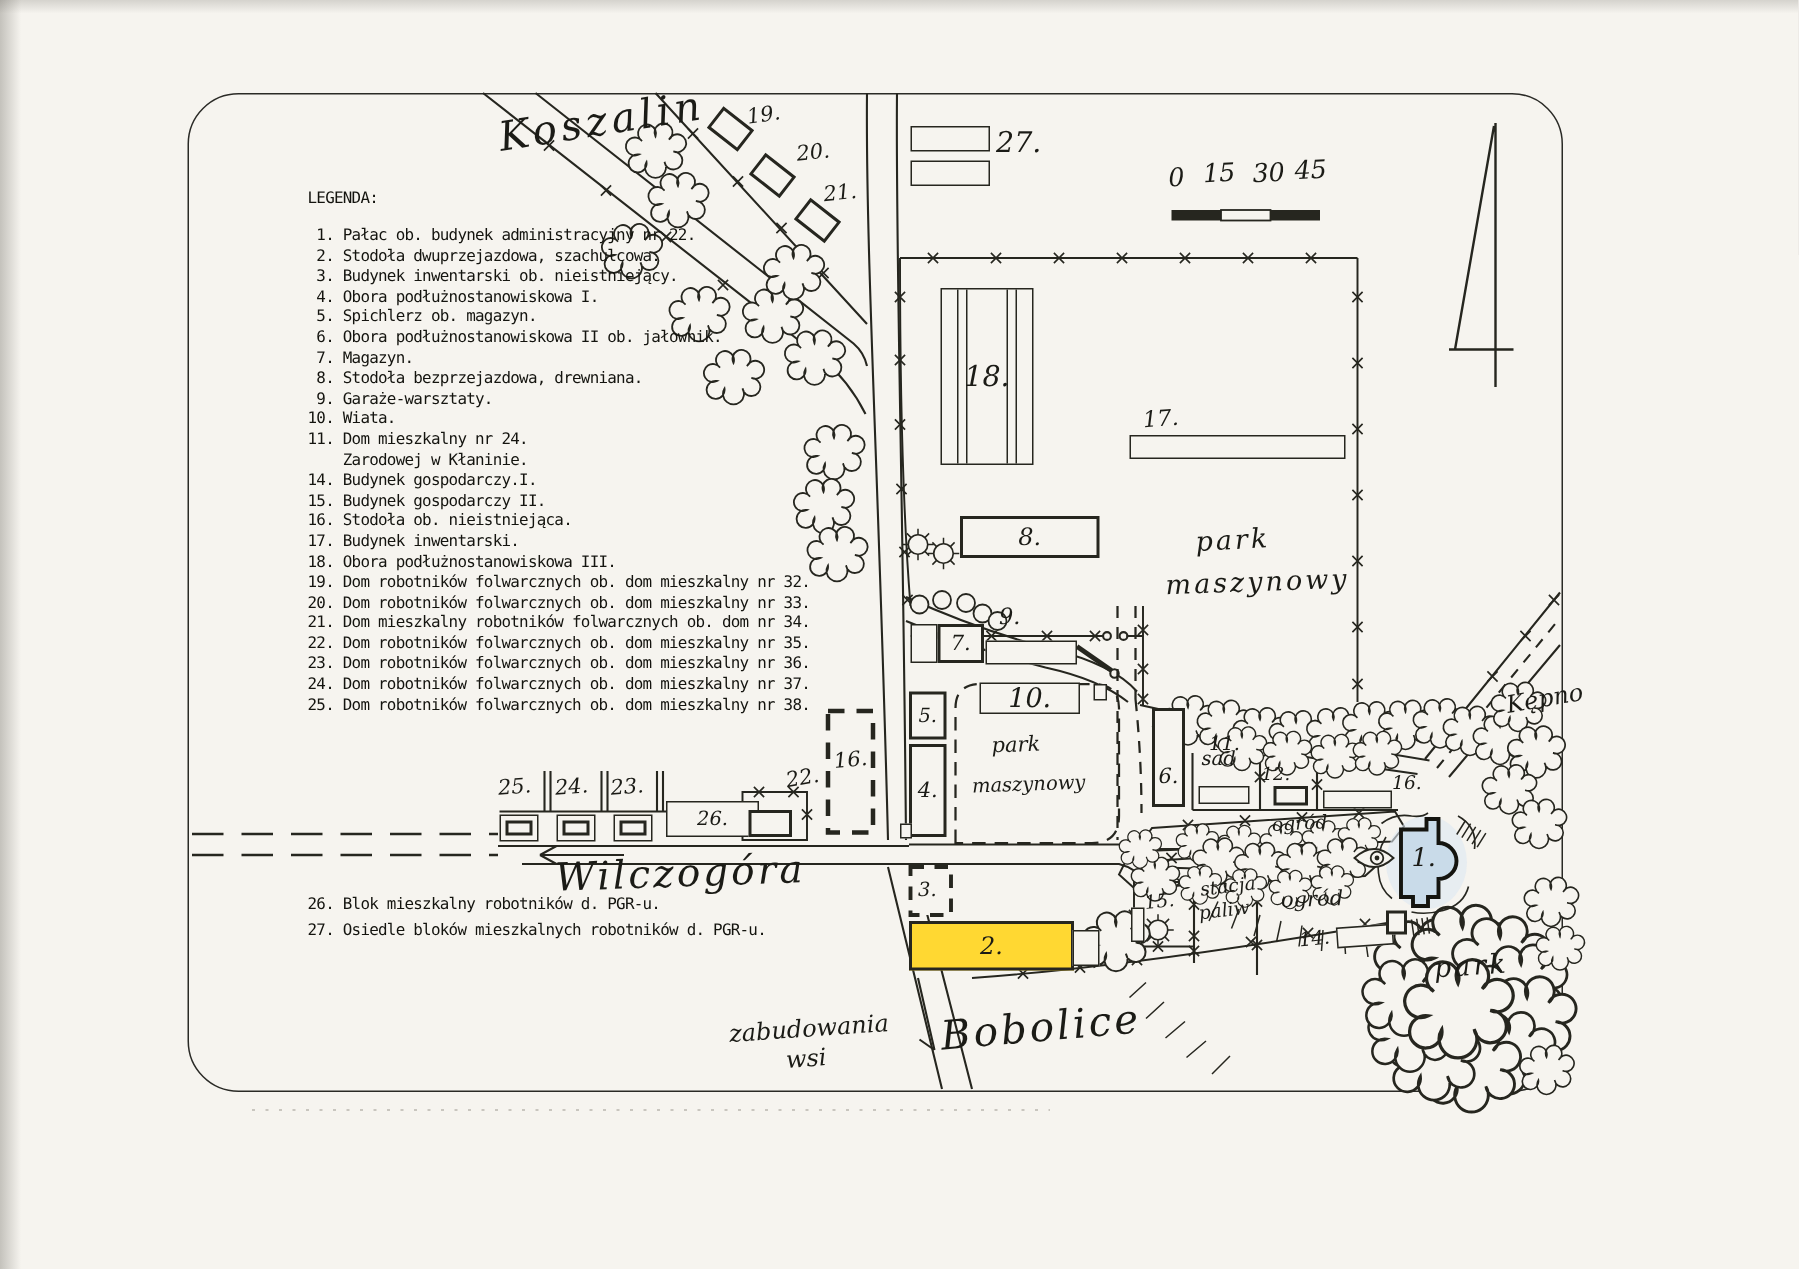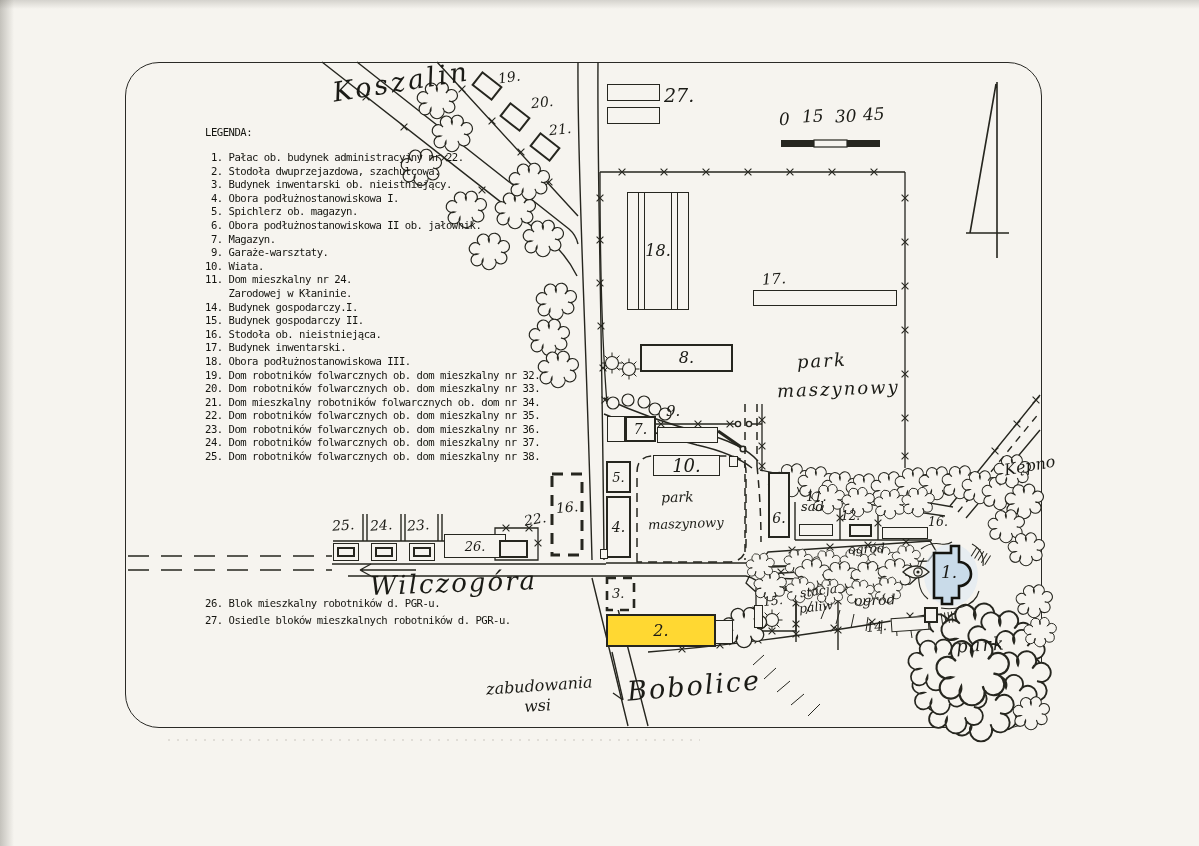--- a/index.html
+++ b/index.html
@@ -275,20 +275,21 @@
   <div class="legend">
     <div class="legend-title">LEGENDA:</div>
     <ul>
       <li> 1. Pałac ob. budynek administracyjny nr 22.</li>
       <li> 2. Stodoła dwuprzejazdowa, szachulcowa.</li>
       <li> 3. Budynek inwentarski ob. nieistniejący.</li>
       <li> 4. Obora podłużnostanowiskowa I.</li>
       <li> 5. Spichlerz ob. magazyn.</li>
       <li> 6. Obora podłużnostanowiskowa II ob. jałownik.</li>
       <li> 7. Magazyn.</li>
+      <li> 8. Stodoła bezprzejazdowa, drewniana.</li>
       <li> 9. Garaże-warsztaty.</li>
       <li>10. Wiata.</li>
       <li>11. Dom mieszkalny nr 24.</li>
       <li>    Zarodowej w Kłaninie.</li>
       <li>14. Budynek gospodarczy.I.</li>
       <li>15. Budynek gospodarczy II.</li>
       <li>16. Stodoła ob. nieistniejąca.</li>
       <li>17. Budynek inwentarski.</li>
       <li>18. Obora podłużnostanowiskowa III.</li>
       <li>19. Dom robotników folwarcznych ob. dom mieszkalny nr 32.</li>
@@ -310,21 +311,21 @@
   <div class="bld" style="left:607px;top:84px;width:53px;height:17px"></div>
   <div class="bld" style="left:607px;top:107px;width:53px;height:17px"></div>
   <div class="bld b3w" style="left:474px;top:77px;width:26px;height:18px;transform:rotate(38deg)"></div>
   <div class="bld b3w" style="left:502px;top:108px;width:26px;height:18px;transform:rotate(38deg)"></div>
   <div class="bld b3w" style="left:532px;top:138px;width:26px;height:18px;transform:rotate(38deg)"></div>
   <div class="bld" style="left:627px;top:192px;width:62px;height:118px">
     <div class="vline" style="left:10px"></div>
     <div class="vline" style="left:16px"></div>
     <div class="vline" style="right:10px"></div>
     <div class="vline" style="right:16px"></div>
-    <span class="num" style="font-size:16px">18.</span>
+    <span class="num" style="font-size:19px">18.</span>
   </div>
   <div class="bld" style="left:753px;top:290px;width:144px;height:16px"></div>
   <div class="bld b3w" style="left:640px;top:344px;width:93px;height:28px">
     <span class="num" style="font-size:16px">8.</span>
   </div>
   <div class="bld" style="left:607px;top:416px;width:18px;height:26px"></div>
   <div class="bld b3w" style="left:625px;top:416px;width:31px;height:26px">
     <span class="num" style="font-size:14px">7.</span>
   </div>
   <div class="bld" style="left:657px;top:427px;width:61px;height:16px"></div>

